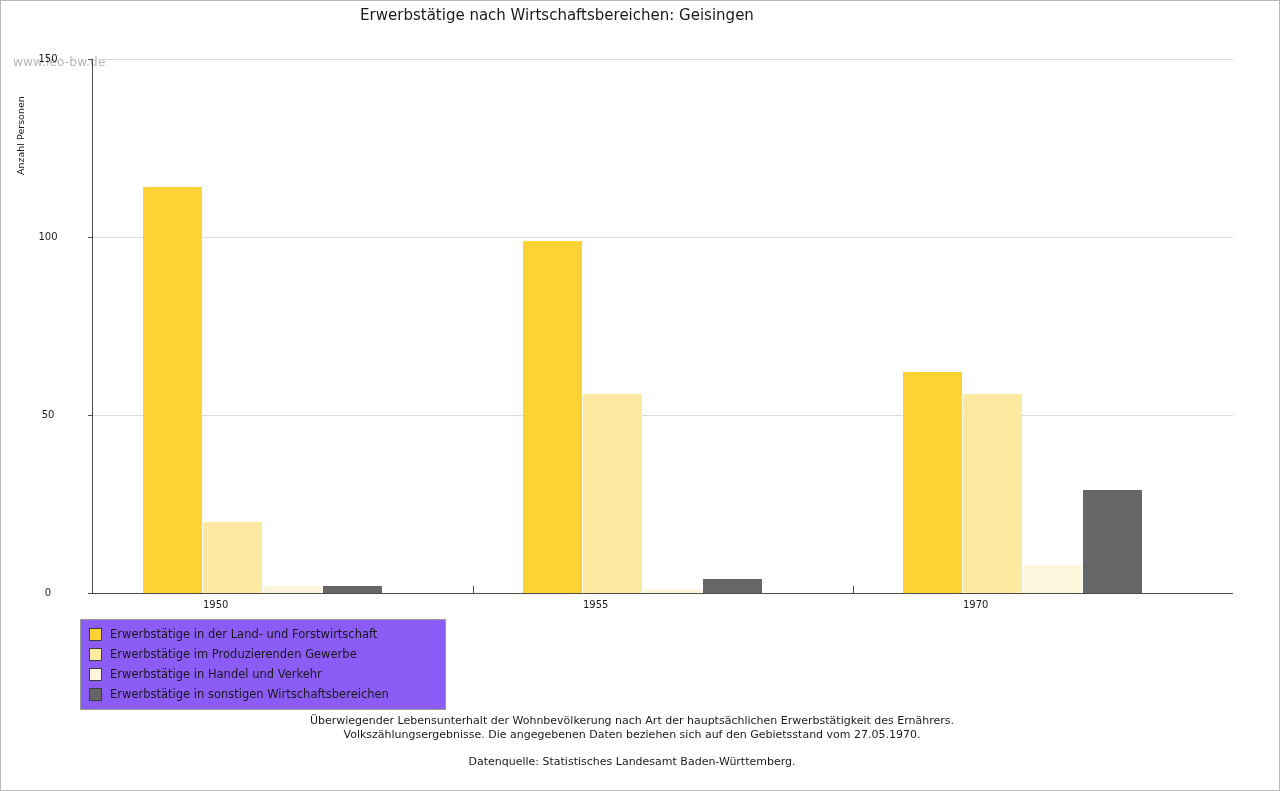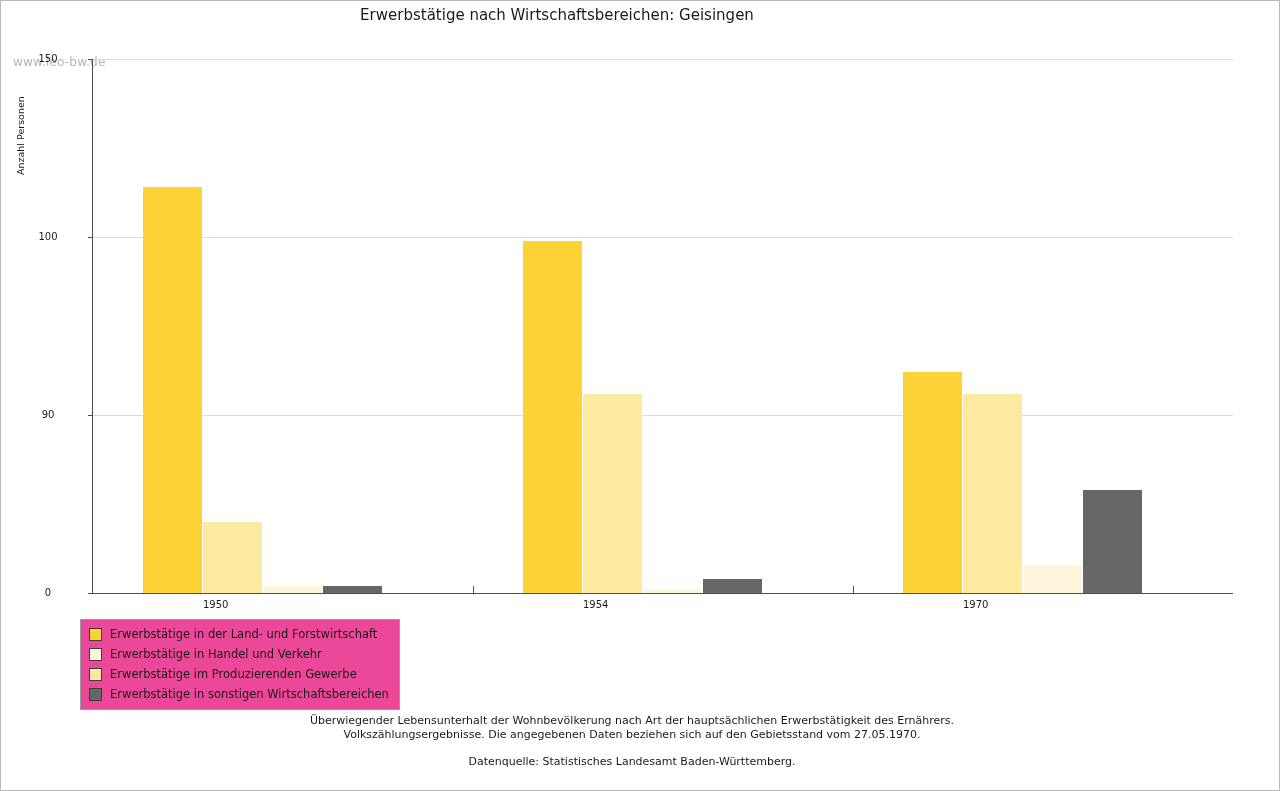--- a/index.html
+++ b/index.html
@@ -104,23 +104,23 @@
   .bar {
     position: absolute;
     bottom: 0;
   }
 
   
   #legend {
     position: absolute;
     left: 79px;
     top: 618px;
-    width: 320px;
+    width: 366px;
     border: 1px solid #9a9a9a;
-    background: #ec4899;
+    background: #8b5cf6;
     padding: 4px 8px 5px 8px;
     box-sizing: border-box;
   }
   .legend-row {
     display: flex;
     align-items: center;
     height: 20px;
   }
   .swatch {
     width: 11px;
@@ -159,59 +159,59 @@
   <div class="chart-title">Erwerbstätige nach Wirtschaftsbereichen: Geisingen</div>
 
   <div class="ylabel">
     <span>Anzahl Personen</span>
   </div>
 
   <div id="plot">
       <div class="ytick" style="top: 528px; left: -80px;">0</div>
       <div class="ytickmark" style="top: 534px;"></div>
       <div class="gridline" style="top: 356px;"></div>
-      <div class="ytick" style="top: 350px; left: -80px;">90</div>
+      <div class="ytick" style="top: 350px; left: -80px;">50</div>
       <div class="ytickmark" style="top: 356px;"></div>
       <div class="gridline" style="top: 178px;"></div>
       <div class="ytick" style="top: 172px; left: -80px;">100</div>
       <div class="ytickmark" style="top: 178px;"></div>
       <div class="gridline" style="top: 0px;"></div>
       <div class="ytick" style="top: -6px; left: -80px;">150</div>
       <div class="ytickmark" style="top: 0px;"></div>
       <div class="bar" title="Erwerbstätige in der Land- und Forstwirtschaft 1950: 114" style="left: 50px; width: 59px; height: 405.84px; background: rgb(252, 210, 53);"></div>
       <div class="bar" title="Erwerbstätige im Produzierenden Gewerbe 1950: 20" style="left: 110px; width: 59px; height: 71.2px; background: rgb(253, 233, 160);"></div>
       <div class="bar" title="Erwerbstätige in Handel und Verkehr 1950: 2" style="left: 170px; width: 59px; height: 7.12px; background: rgb(253, 246, 220);"></div>
       <div class="bar" title="Erwerbstätige in sonstigen Wirtschaftsbereichen 1950: 2" style="left: 230px; width: 59px; height: 7.12px; background: rgb(102, 102, 102);"></div>
       <div class="xtick" style="left: 110px;">1950</div>
       <div class="groupsep" style="left: 380px;"></div>
       <div class="bar" title="Erwerbstätige in der Land- und Forstwirtschaft 1961: 99" style="left: 430px; width: 59px; height: 352.44px; background: rgb(252, 210, 53);"></div>
       <div class="bar" title="Erwerbstätige im Produzierenden Gewerbe 1961: 56" style="left: 490px; width: 59px; height: 199.36px; background: rgb(253, 233, 160);"></div>
       <div class="bar" title="Erwerbstätige in Handel und Verkehr 1961: 1" style="left: 550px; width: 59px; height: 3.56px; background: rgb(253, 246, 220);"></div>
       <div class="bar" title="Erwerbstätige in sonstigen Wirtschaftsbereichen 1961: 4" style="left: 610px; width: 59px; height: 14.24px; background: rgb(102, 102, 102);"></div>
-      <div class="xtick" style="left: 490px;">1954</div>
+      <div class="xtick" style="left: 490px;">1955</div>
       <div class="groupsep" style="left: 760px;"></div>
       <div class="bar" title="Erwerbstätige in der Land- und Forstwirtschaft 1970: 62" style="left: 810px; width: 59px; height: 220.72px; background: rgb(252, 210, 53);"></div>
       <div class="bar" title="Erwerbstätige im Produzierenden Gewerbe 1970: 56" style="left: 870px; width: 59px; height: 199.36px; background: rgb(253, 233, 160);"></div>
       <div class="bar" title="Erwerbstätige in Handel und Verkehr 1970: 8" style="left: 930px; width: 59px; height: 28.48px; background: rgb(253, 246, 220);"></div>
       <div class="bar" title="Erwerbstätige in sonstigen Wirtschaftsbereichen 1970: 29" style="left: 990px; width: 59px; height: 103.24px; background: rgb(102, 102, 102);"></div>
       <div class="xtick" style="left: 870px;">1970</div>
     </div>
 
   <div id="legend">
       <div class="legend-row">
         <span class="swatch" style="background: rgb(252, 210, 53);"></span>
         <span class="legend-label">Erwerbstätige in der Land- und Forstwirtschaft</span>
       </div>
       <div class="legend-row">
+        <span class="swatch" style="background: rgb(253, 233, 160);"></span>
+        <span class="legend-label">Erwerbstätige im Produzierenden Gewerbe</span>
+      </div>
+      <div class="legend-row">
         <span class="swatch" style="background: rgb(253, 246, 220);"></span>
         <span class="legend-label">Erwerbstätige in Handel und Verkehr</span>
-      </div>
-      <div class="legend-row">
-        <span class="swatch" style="background: rgb(253, 233, 160);"></span>
-        <span class="legend-label">Erwerbstätige im Produzierenden Gewerbe</span>
       </div>
       <div class="legend-row">
         <span class="swatch" style="background: rgb(102, 102, 102);"></span>
         <span class="legend-label">Erwerbstätige in sonstigen Wirtschaftsbereichen</span>
       </div>
     </div>
 
   <div class="footnotes">
     <div class="footnote">Überwiegender Lebensunterhalt der Wohnbevölkerung nach Art der hauptsächlichen Erwerbstätigkeit des Ernährers.</div>
     <div class="footnote">Volkszählungsergebnisse. Die angegebenen Daten beziehen sich auf den Gebietsstand vom 27.05.1970.</div>

